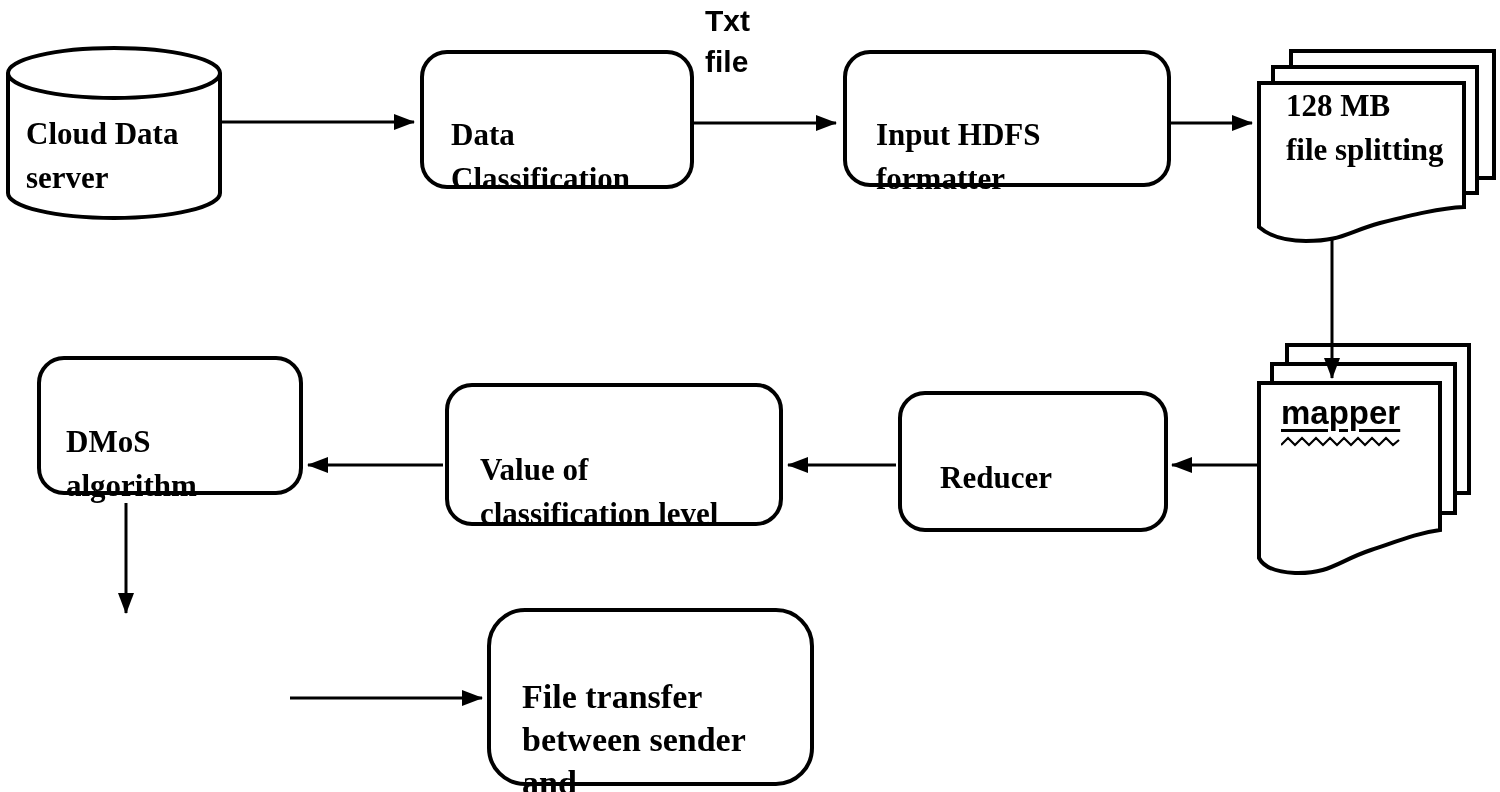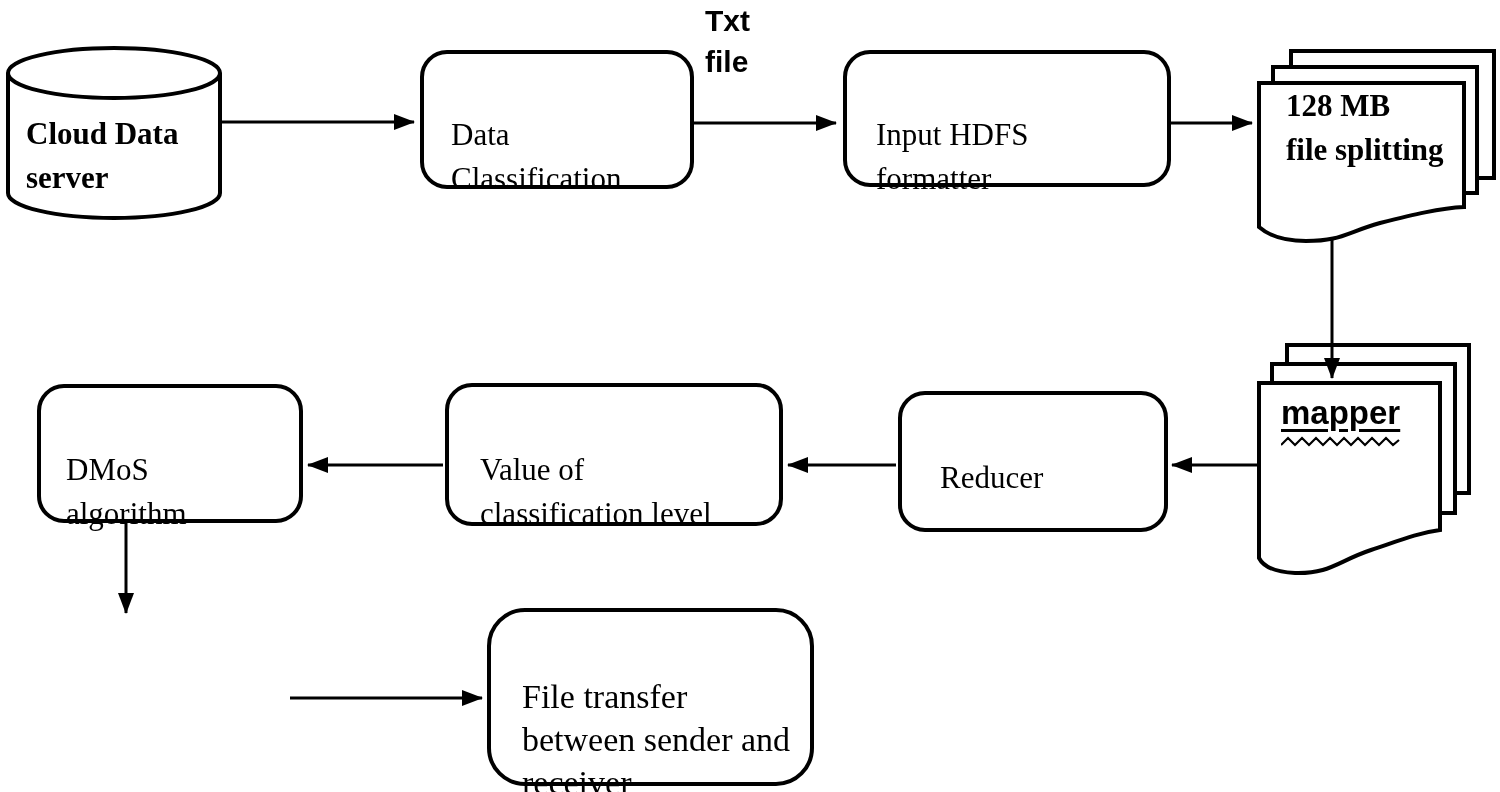--- a/index.html
+++ b/index.html
@@ -11,21 +11,21 @@
     font-family:"Liberation Serif", serif;
     color:#000;
   }
   .shapes{position:absolute;left:0;top:0;width:1500px;height:792px;}
   .rbox{
     position:absolute;
     box-sizing:border-box;
     border:4px solid #000;
     border-radius:27px;
     background:#fff;
-    font-weight:400;
+    font-weight:700;
     font-size:31px;
     line-height:44px;
     white-space:pre-line;
     color:#000;
   }
   .rbox .lbl{display:block;}
   .freelabel{
     position:absolute;
     font-weight:600;
     font-size:31px;
@@ -53,21 +53,21 @@
     text-underline-offset:5px;
   }
   .mapper-label svg{display:block;margin-top:4px;}
   
   .n-cylinder-label{left:26px;top:112px;width:190px;}
   .n-dataclass{left:420px;top:50px;width:274px;height:139px;padding:15px 8px 0 27px;}
   .n-hdfs{left:843px;top:50px;width:328px;height:137px;padding:15px 8px 0 29px;}
   .n-splitting-label{left:1286px;top:84px;width:200px;}
   .n-reducer{left:898px;top:383px;width:270px;height:141px;padding:17px 8px 0 38px;margin-top:8px;}
   .n-value{left:445px;top:383px;width:338px;height:143px;padding:17px 6px 0 31px;}
-  .n-dmos{left:37px;top:384px;width:266px;height:139px;padding:16px 8px 0 25px;}
+  .n-dmos{left:37px;top:356px;width:266px;height:139px;padding:16px 8px 0 25px;}
   .n-nodeverif{left:17px;top:618px;width:272px;height:168px;border-radius:34px;padding:21px 8px 0 30px;}
   .n-filetransfer{left:487px;top:608px;width:327px;height:178px;border-radius:38px;padding:20px 4px 0 31px;font-size:34px;line-height:43px;}
 </style>
 </head>
 <body>
 
 <div class="canvas">
 
   <svg class="shapes" viewBox="0 0 1500 792">
     <defs>

